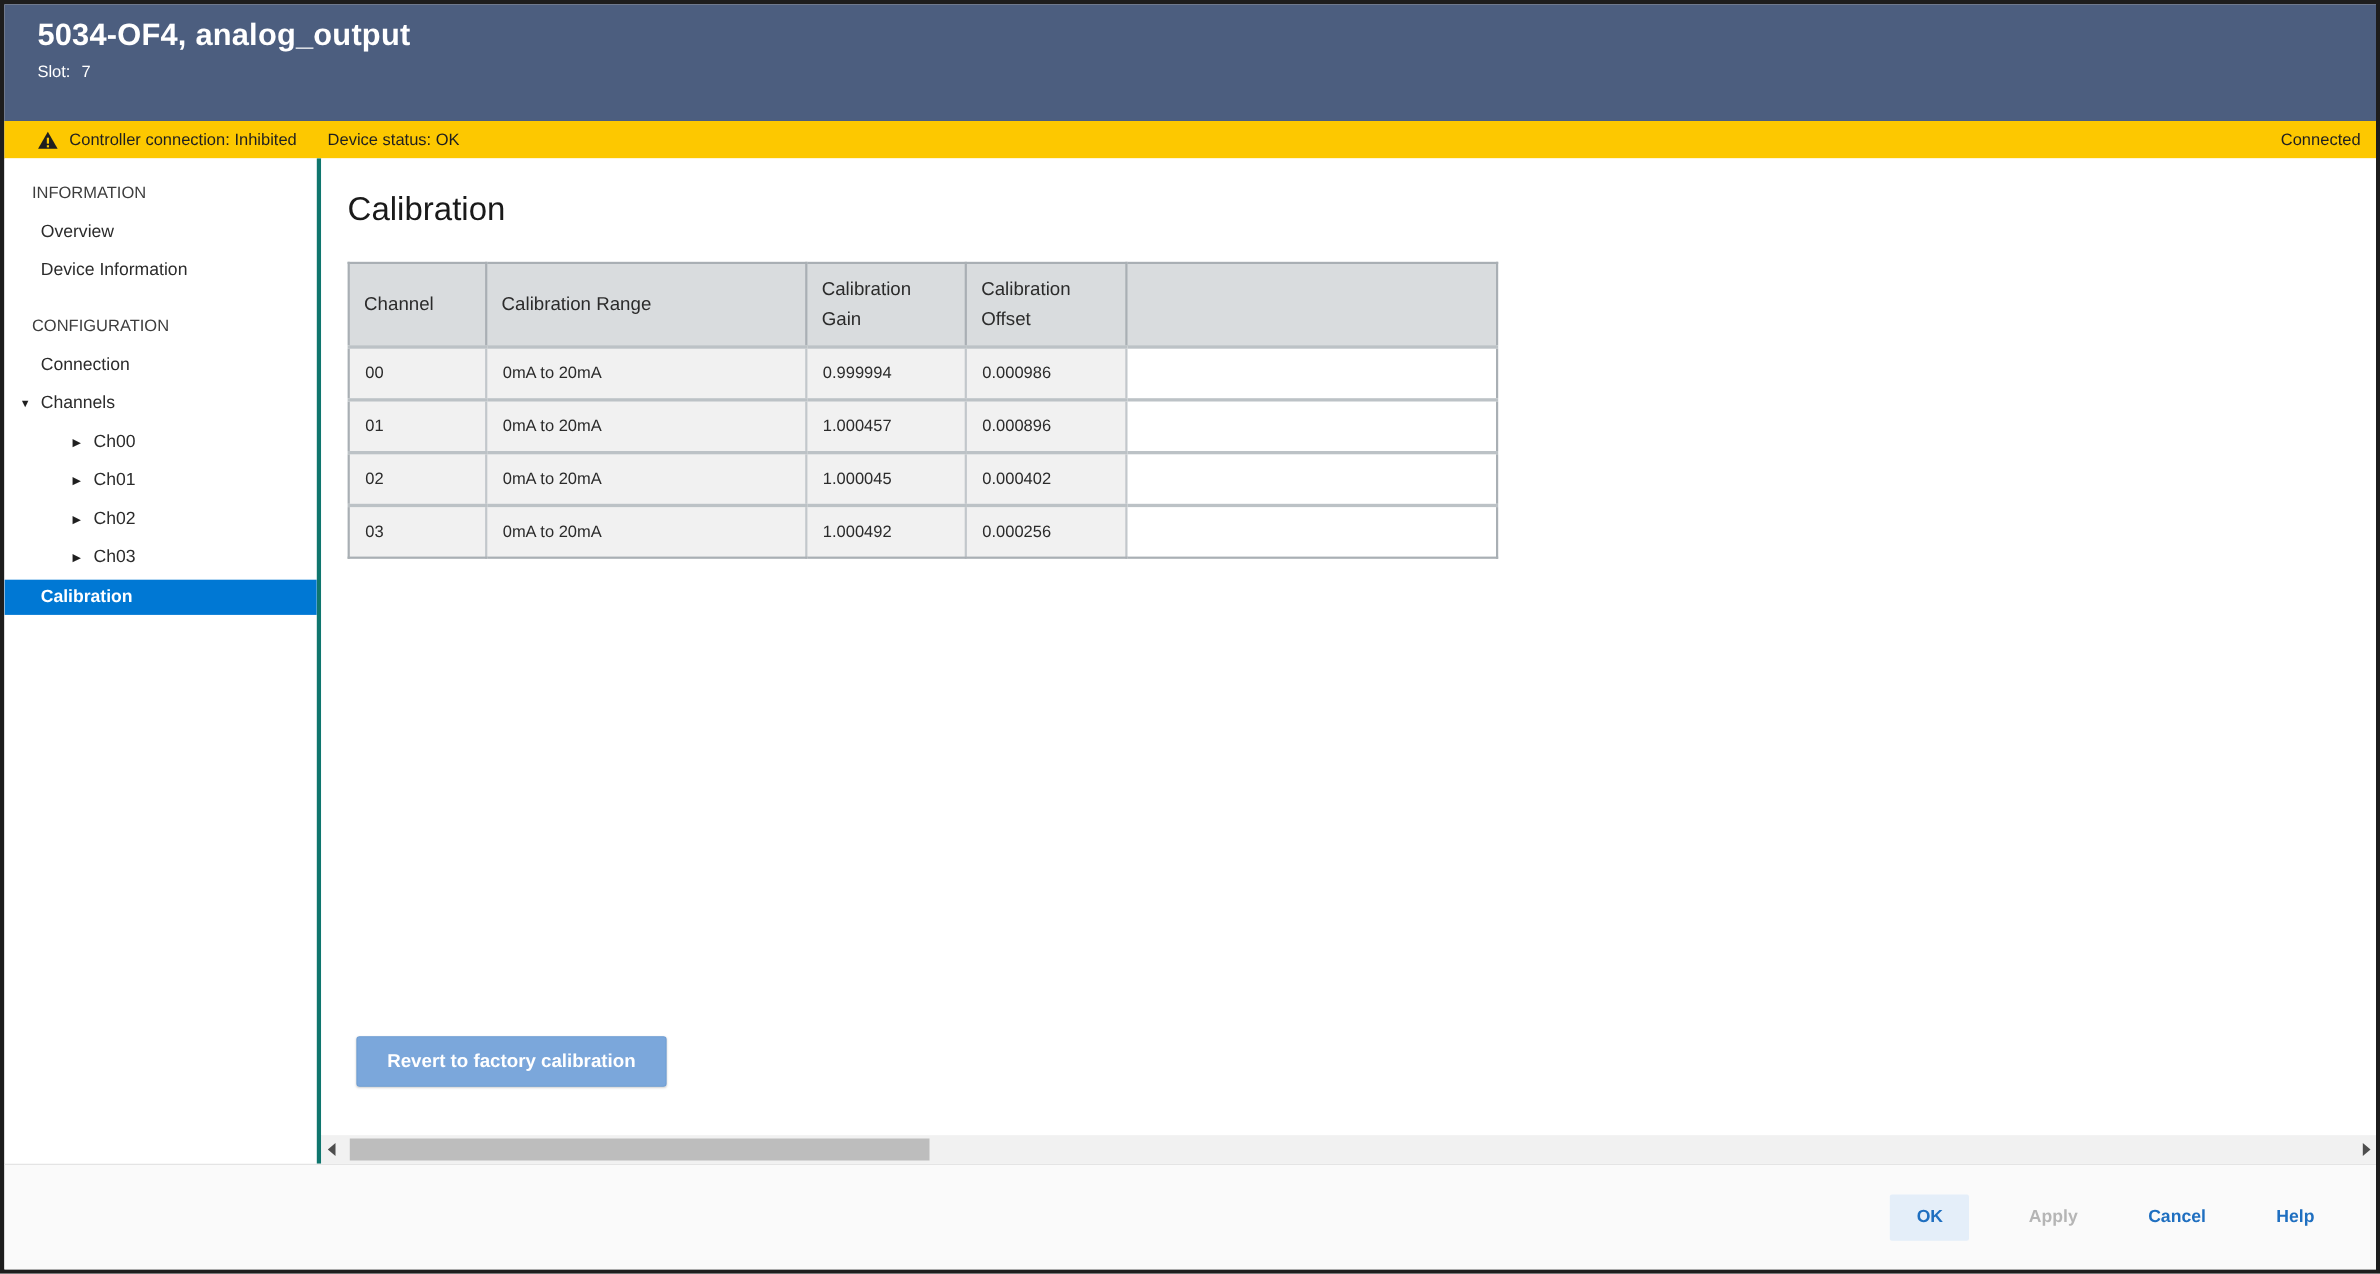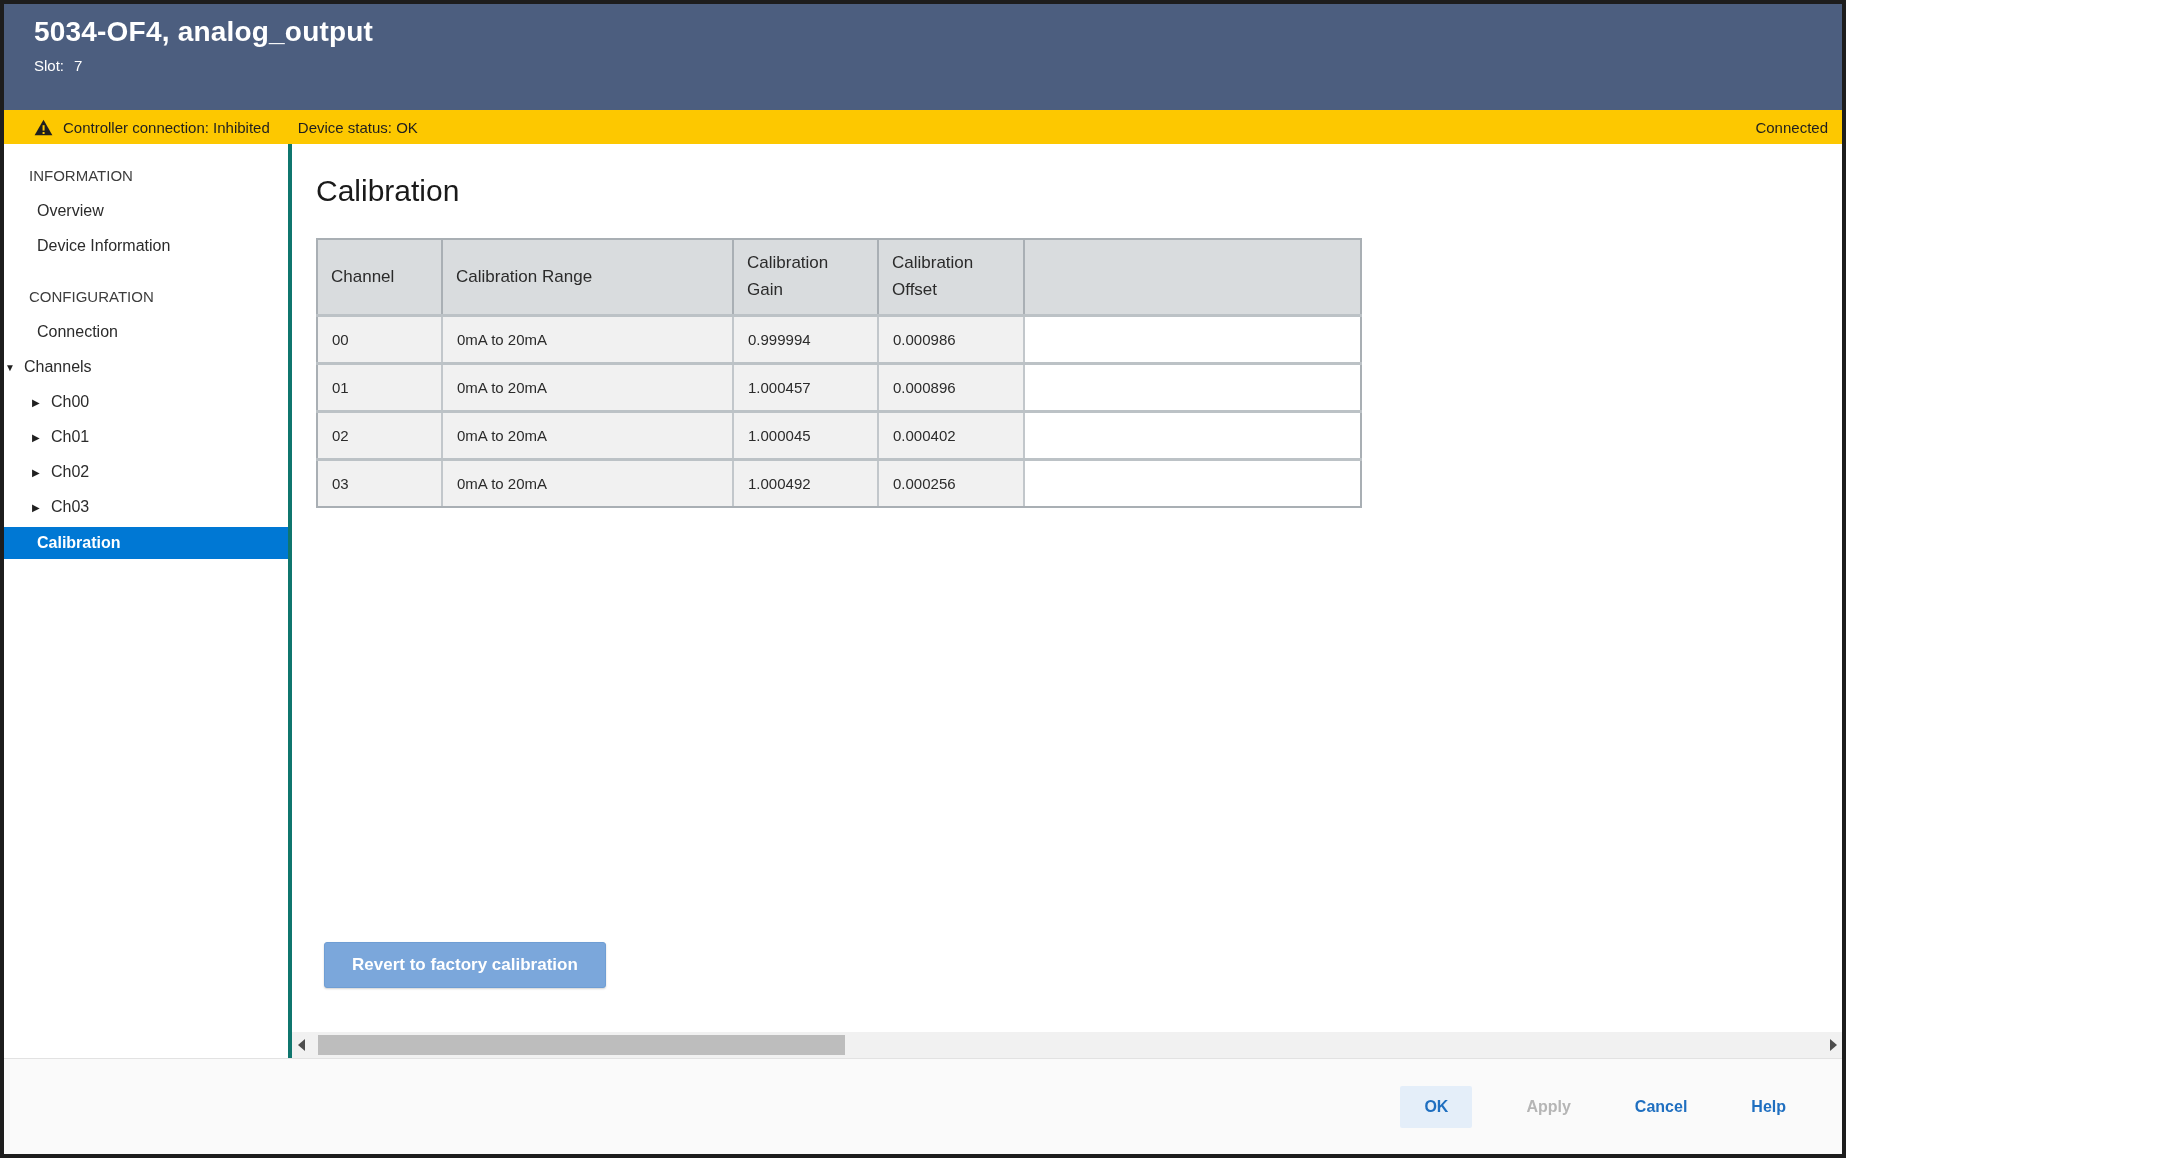--- a/index.html
+++ b/index.html
@@ -1,18 +1,18 @@
 <!DOCTYPE html>
 <html><head>
 <meta charset="utf-8">
 <style>
   * { margin:0; padding:0; box-sizing:border-box; }
   html,body { width:2164px; height:1158px; font-family:"Liberation Sans", sans-serif; background:#ffffff; }
   .window {
-    position:relative; width:1846px; height:1158px;
+    position:relative; width:2164px; height:1158px;
     border:4px solid #1d1d1d; display:flex; flex-direction:column; background:#fff;
   }
 
   
   .app-header { height:106px; background:#4c5e7f; color:#fff; padding:12px 0 0 30px; flex:0 0 auto; }
   .app-title { font-size:28px; font-weight:bold; letter-spacing:0.2px; }
   .app-sub { font-size:15px; margin-top:9px; }
   .app-sub .lbl { margin-right:10px; }
 
   
@@ -22,22 +22,22 @@
   .status-bar .spacer { flex:1; }
 
   
   .body-row { flex:1 1 auto; display:flex; min-height:0; }
 
   
   .sidebar { width:288px; flex:0 0 auto; background:#fff; border-right:4px solid #0f766e; padding-top:14px; overflow:hidden; }
   .nav-section-header { height:35px; line-height:35px; padding-left:25px; font-size:15px; color:#3d3d3d; }
   .nav-item { height:35px; line-height:35px; font-size:16px; color:#2b2b2b; cursor:pointer; white-space:nowrap; }
   .nav-item.lvl1 { padding-left:33px; }
-  .nav-item.haskids { padding-left:1px; }
-  .nav-item.lvl2 { padding-left:28px; }
+  .nav-item.haskids { padding-left:14px; }
+  .nav-item.lvl2 { padding-left:62px; }
   .nav-item .tri { display:inline-block; font-size:10px; color:#1f1f1f; width:19px; vertical-align:1px; }
   .nav-item.selected { background:#0078d4; color:#fff; font-weight:bold; height:32px; line-height:32px; margin:3px 0; }
   .section-gap { margin-top:16px; }
 
   
   .right-pane { flex:1 1 auto; display:flex; flex-direction:column; min-width:0; }
   .content { flex:1 1 auto; background:#fff; padding:28px 0 0 12px; overflow:hidden; }
   .page-title { font-size:30px; font-weight:400; color:#1a1a1a; margin:2px 0 30px 12px; }
 
   

